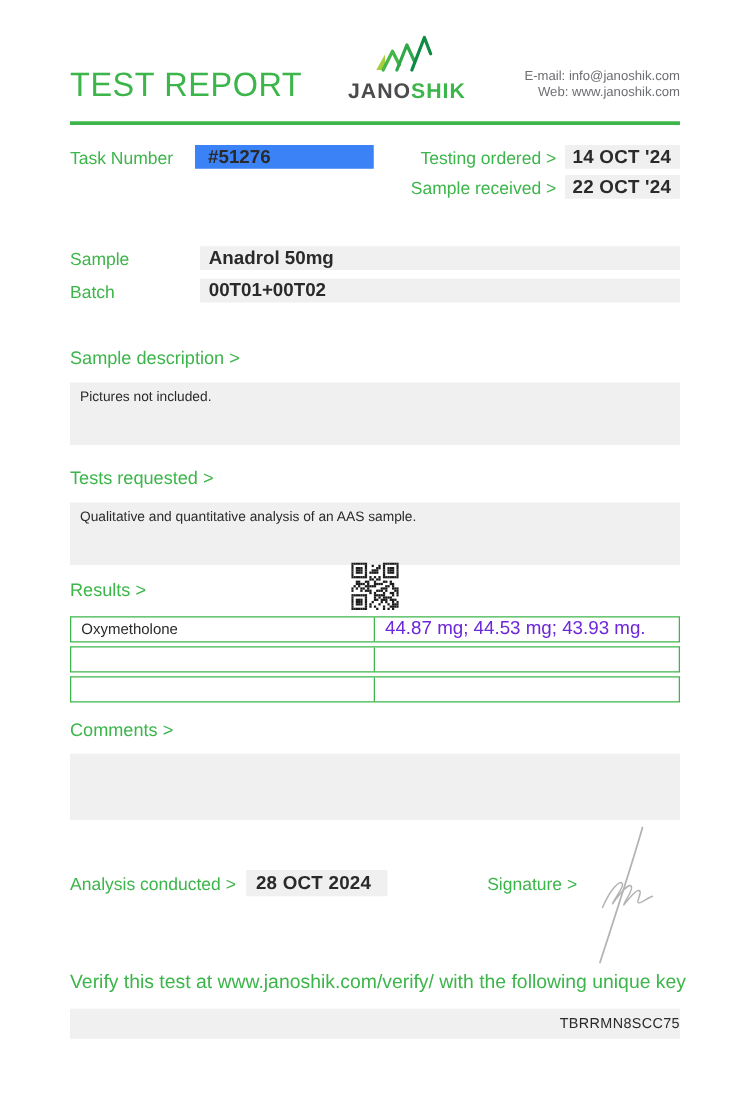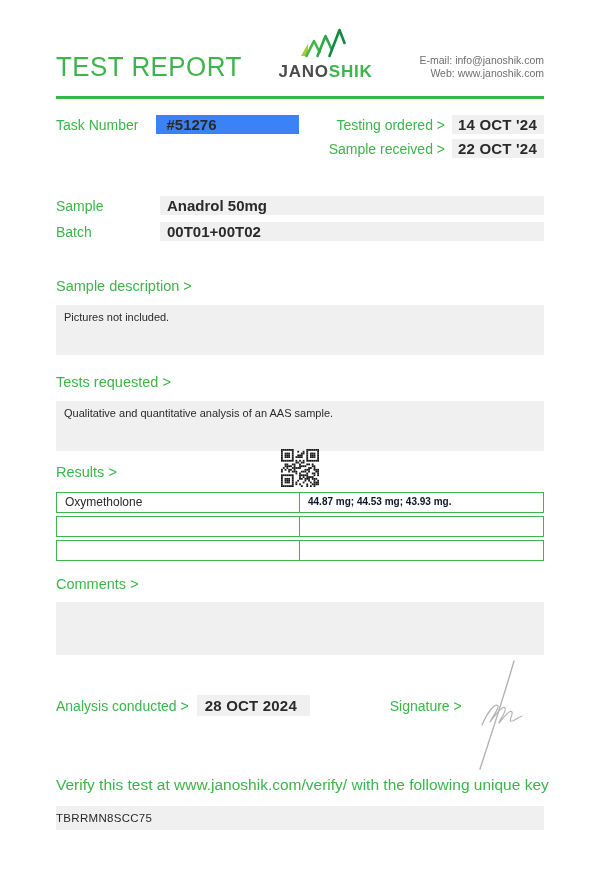--- a/index.html
+++ b/index.html
@@ -38,35 +38,35 @@
   .sec-sample { margin-top: 37px; }
   .sec-tests { margin-top: 19px; }
 
   
   .results { position: relative; padding-top: 13px; }
   .qr { position: absolute; top: -2px; left: 50%; transform: translateX(-50%); width: 38px; height: 38px; }
   .results-table { margin-top: 12px; }
   .r-row { display: flex; border: 1.3px solid #3cb54a; height: 21px; margin-bottom: 3px; background: #fff; }
   .r-row:last-child { margin-bottom: 0; }
   .r-name { width: 50%; border-right: 1.3px solid #3cb54a; font-size: 12px; line-height: 18px; padding-left: 8px; color: #2a2a2a; }
-  .r-value { flex: 1; font-size: 10px; line-height: 18px; padding-left: 8px; color: #0f172a; font-weight: 700; }
+  .r-value { flex: 1; font-size: 15px; line-height: 18px; padding-left: 8px; color: #6d28d9; font-weight: 400; }
 
   
   .sec-comments { margin-top: 15px; }
   .comments-box { margin-top: 10px; height: 53px; background: #f0f0f0; }
 
   
   .footer-row { margin-top: 40px; position: relative; display: flex; align-items: center; height: 21px; }
   .analysis-box { margin-left: 8px; width: 113px; height: 21px; background: #f0f0f0; color: #2a2a2a; font-size: 15px; font-weight: 700; line-height: 21px; padding-left: 8px; letter-spacing: 0.2px; }
   .sig-label { margin-left: 80px; }
   .signature { position: absolute; left: 412px; top: -37px; width: 58px; height: 114px; }
 
   
   .verify-text { margin-top: 59px; color: #3cb54a; font-size: 15.5px; line-height: 20px; white-space: nowrap; }
-  .key-box { margin-top: 11px; height: 24px; background: #f0f0f0; text-align: left; font-size: 11.5px; line-height: 24px; color: #2a2a2a; letter-spacing: 0.3px; }
+  .key-box { margin-top: 11px; height: 24px; background: #f0f0f0; text-align: right; font-size: 11.5px; line-height: 24px; color: #2a2a2a; letter-spacing: 0.3px; }
 </style>
 </head>
 <body>
 
 <div class="page">
   <div class="content">
 
     <div class="header">
       <div class="report-title">TEST REPORT</div>
       <div class="logo">

